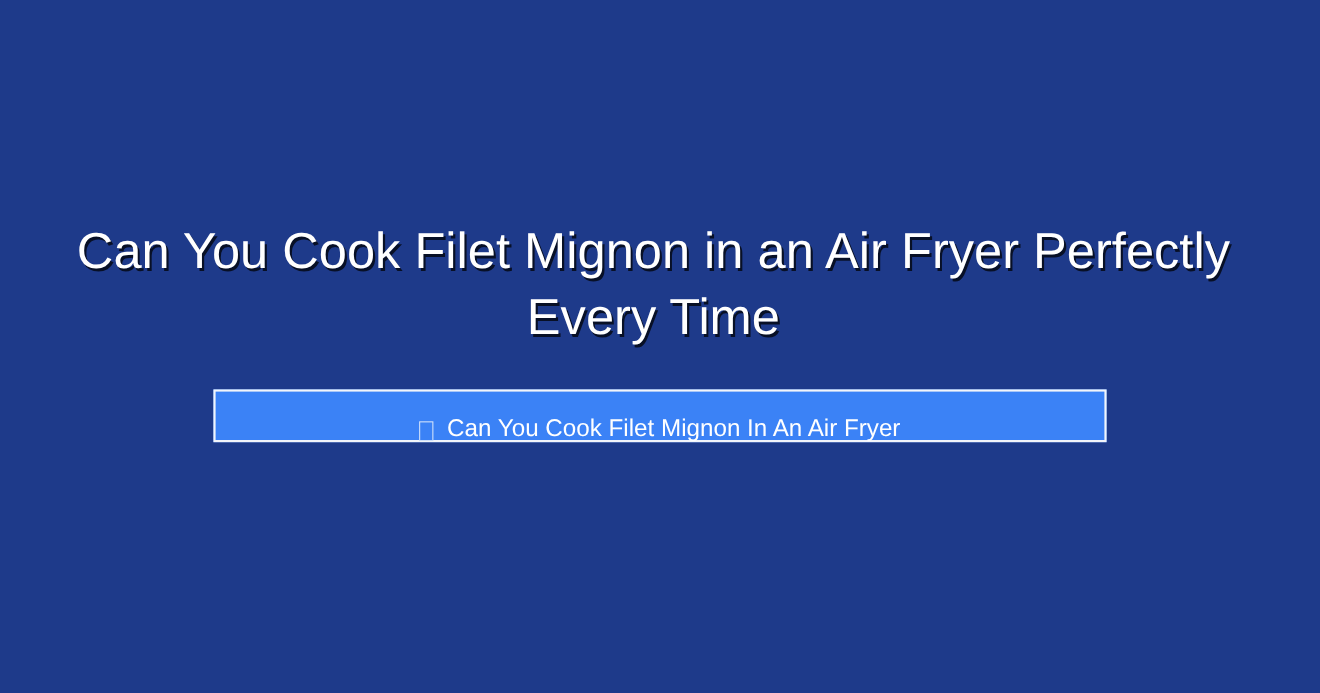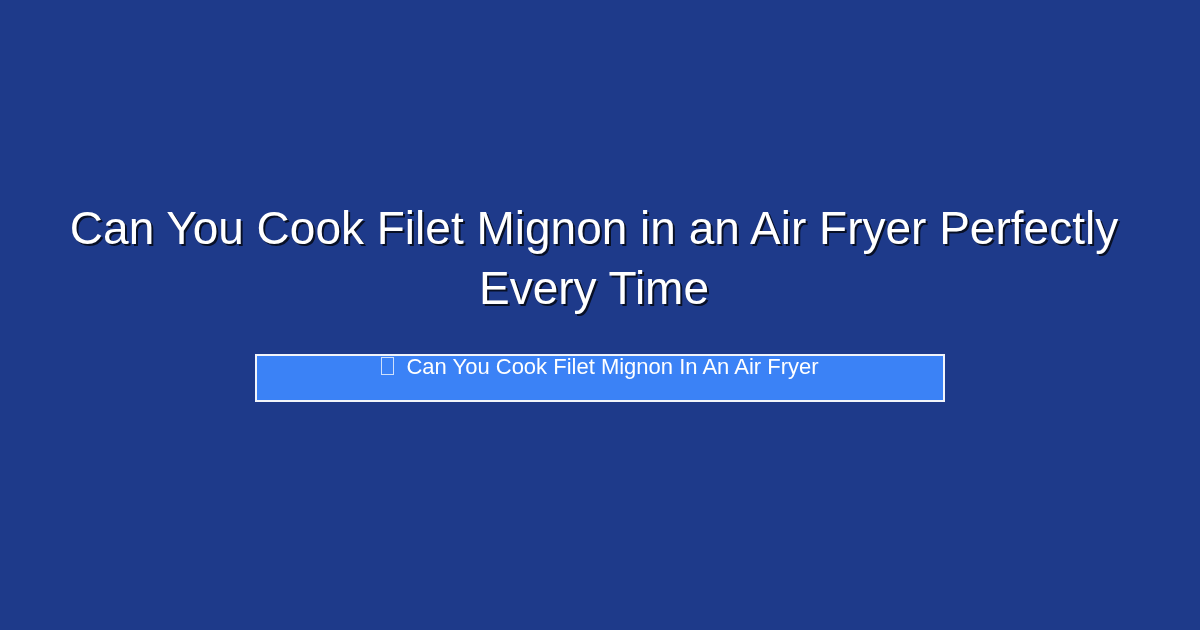--- a/index.html
+++ b/index.html
@@ -56,24 +56,24 @@
     left: 0;
     right: 0;
     top: 354px;
     display: flex;
     justify-content: center;
   }
 
   .banner-button {
     box-sizing: border-box;
     display: inline-flex;
-    align-items: flex-start;
+    align-items: flex-end;
     justify-content: center;
     gap: 12px;
-    width: 690px;
+    width: 812px;
     height: 48px;
     background: #3b82f6;
     border: 2px solid #f2f5fb;
     border-radius: 0px;
     color: #ffffff;
     font-family: "Liberation Sans", sans-serif;
     font-size: 22px;
     font-weight: 400;
     line-height: 1;
     white-space: nowrap;

